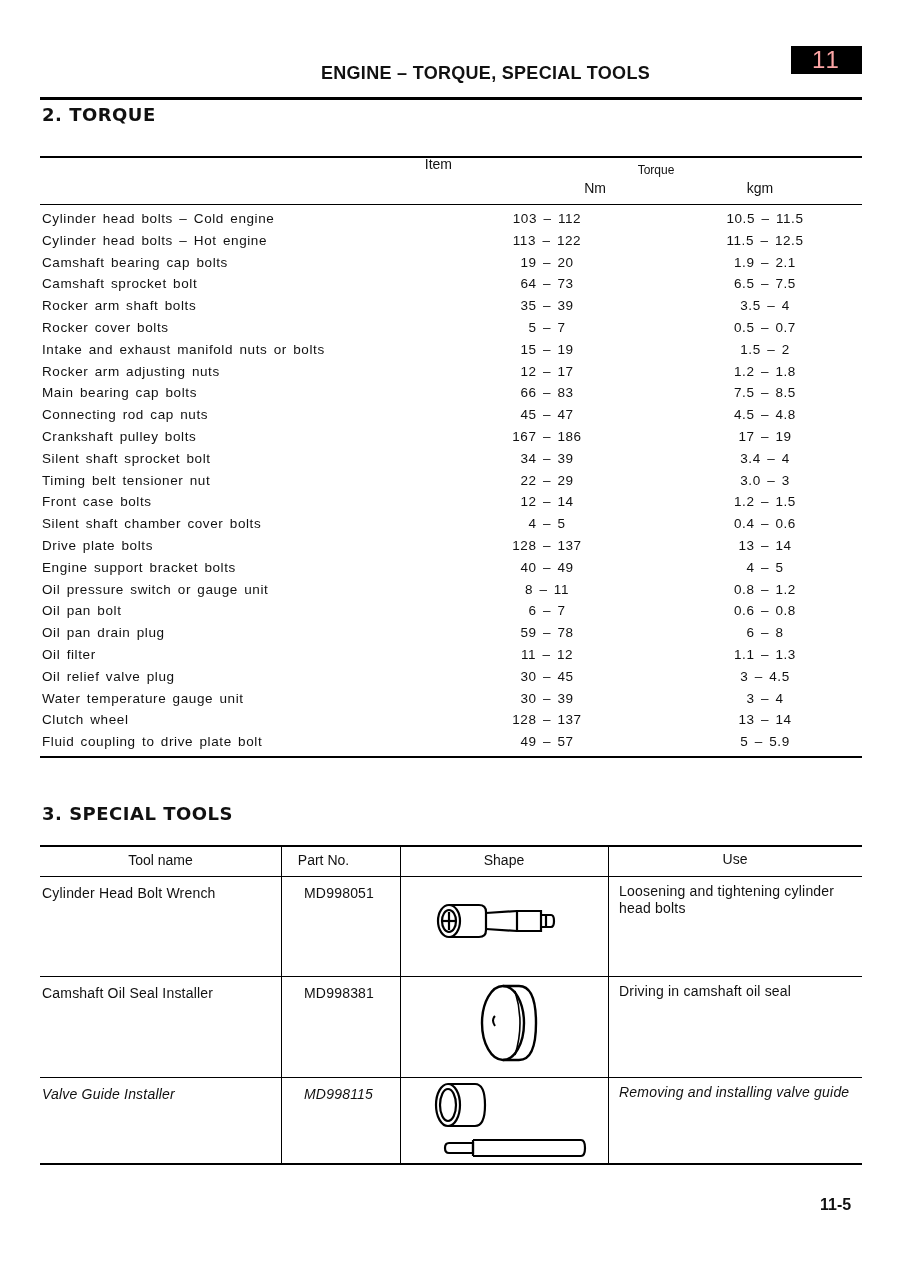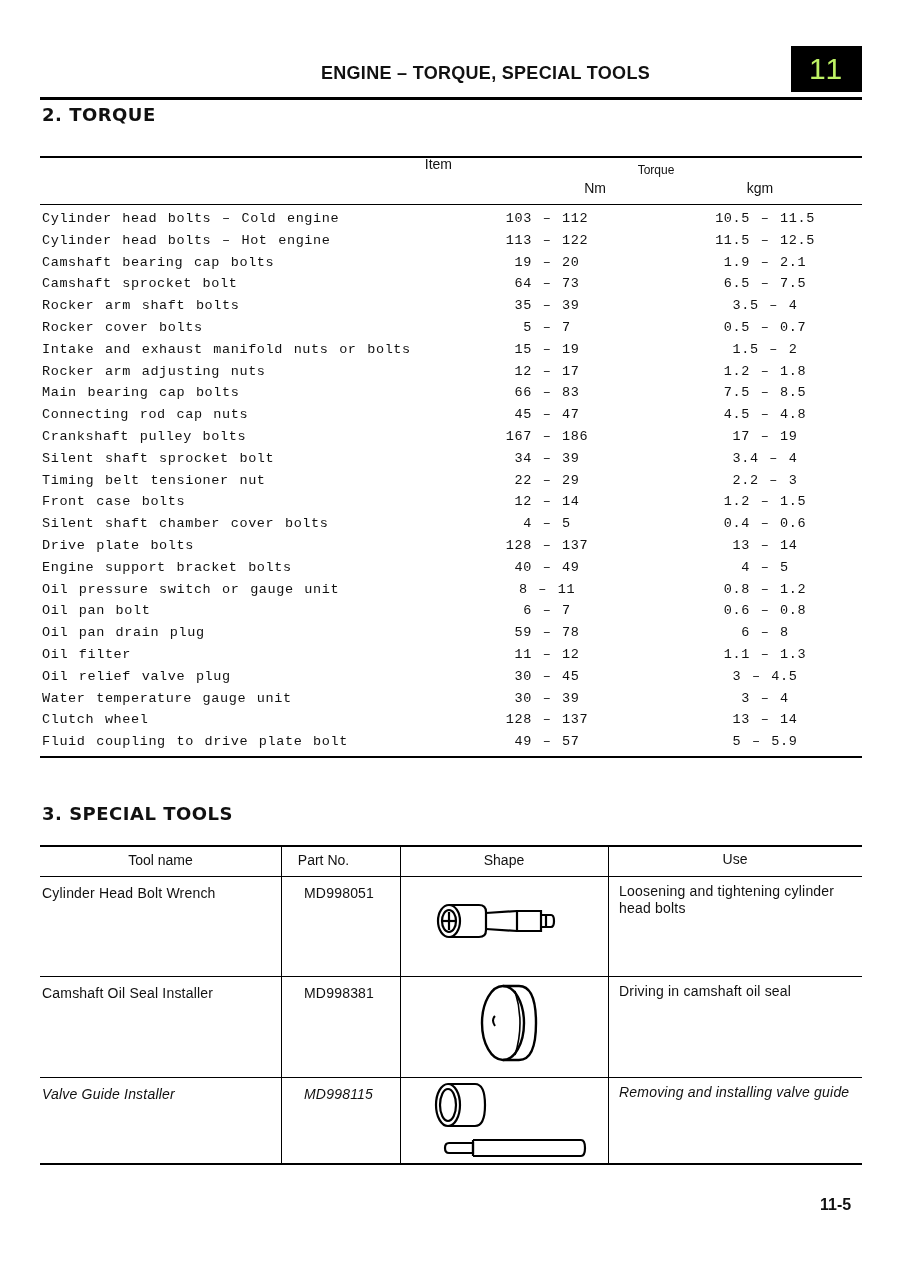--- a/index.html
+++ b/index.html
@@ -5,42 +5,42 @@
     * { box-sizing: border-box; margin: 0; padding: 0; }
     html, body { width: 909px; height: 1286px; background: #ffffff; overflow: hidden; }
     body { position: relative; font-family: "Liberation Sans", "DejaVu Sans", sans-serif; color: #111; }
 
     .page-header-title {
       position: absolute; left: 40px; width: 610px; top: 63px;
       text-align: right; font-weight: bold; font-size: 18px; letter-spacing: 0.3px;
       font-family: "Liberation Sans", sans-serif; transform: scaleY(1.05);
     }
     .section-badge {
-      position: absolute; left: 791px; top: 46px; width: 71px; height: 46px;
-      background: #000; color: #bef264; font-size: 30px; font-weight: normal;
+      position: absolute; left: 791px; top: 46px; width: 71px; height: 28px;
+      background: #000; color: #fca5a5; font-size: 24px; font-weight: normal;
       display: flex; align-items: center; justify-content: center;
       font-family: "Liberation Sans", sans-serif; letter-spacing: 2px;
     }
     .header-rule { position: absolute; left: 40px; top: 97px; width: 822px; height: 3px; background: #000; }
 
     .section-title {
       position: absolute; left: 42px; font-size: 18px; font-weight: 900;
       font-family: "DejaVu Sans", sans-serif; letter-spacing: 0.5px;
     }
 
     .rule { position: absolute; left: 40px; width: 822px; background: #000; }
 
     
     .torque-head-item { position: absolute; left: 40px; width: 412px; top: 156px; text-align: right; font-size: 14px; }
     .torque-head-group { position: absolute; left: 600px; width: 112px; top: 163px; text-align: center; font-size: 12px; }
     .torque-head-nm { position: absolute; left: 500px; width: 106px; top: 180px; text-align: right; font-size: 14px; }
     .torque-head-kgm { position: absolute; left: 700px; width: 120px; top: 180px; text-align: center; font-size: 14px; }
 
     .torque-rows { position: absolute; left: 40px; top: 209px; width: 822px; }
-    .torque-row { position: relative; height: 21.8px; font-size: 13.5px; letter-spacing: 0.6px; word-spacing: 2px; font-family: Liberation Mono, monospace; }
+    .torque-row { position: relative; height: 21.8px; font-size: 13.5px; letter-spacing: 0.6px; word-spacing: 2px; }
     .torque-row .item { position: absolute; left: 2px; top: 2px; white-space: nowrap; }
     .torque-row .nm { position: absolute; left: 452px; width: 110px; top: 2px; text-align: center; white-space: nowrap; }
     .torque-row .kgm { position: absolute; left: 675px; width: 100px; top: 2px; text-align: center; white-space: nowrap; }
 
     
     .tools-table { position: absolute; left: 40px; top: 845px; width: 822px; height: 320px; }
     .tools-table .vline { position: absolute; top: 0; bottom: 0; width: 1px; background: #000; }
     .tools-head { position: absolute; top: 0; height: 31px; left: 0; right: 0; font-size: 14px; }
     .tools-head div { position: absolute; top: 7px; text-align: center; }
     .tools-row { position: absolute; left: 0; right: 0; font-size: 14px; letter-spacing: 0.2px; }
@@ -125,21 +125,21 @@
       <span class="kgm">17 – 19</span>
     </div>
   <div class="torque-row">
       <span class="item">Silent shaft sprocket bolt</span>
       <span class="nm">34 – 39</span>
       <span class="kgm">3.4 – 4</span>
     </div>
   <div class="torque-row">
       <span class="item">Timing belt tensioner nut</span>
       <span class="nm">22 – 29</span>
-      <span class="kgm">2.2 – 3</span>
+      <span class="kgm">3.0 – 3</span>
     </div>
   <div class="torque-row">
       <span class="item">Front case bolts</span>
       <span class="nm">12 – 14</span>
       <span class="kgm">1.2 – 1.5</span>
     </div>
   <div class="torque-row">
       <span class="item">Silent shaft chamber cover bolts</span>
       <span class="nm">4 – 5</span>
       <span class="kgm">0.4 – 0.6</span>

